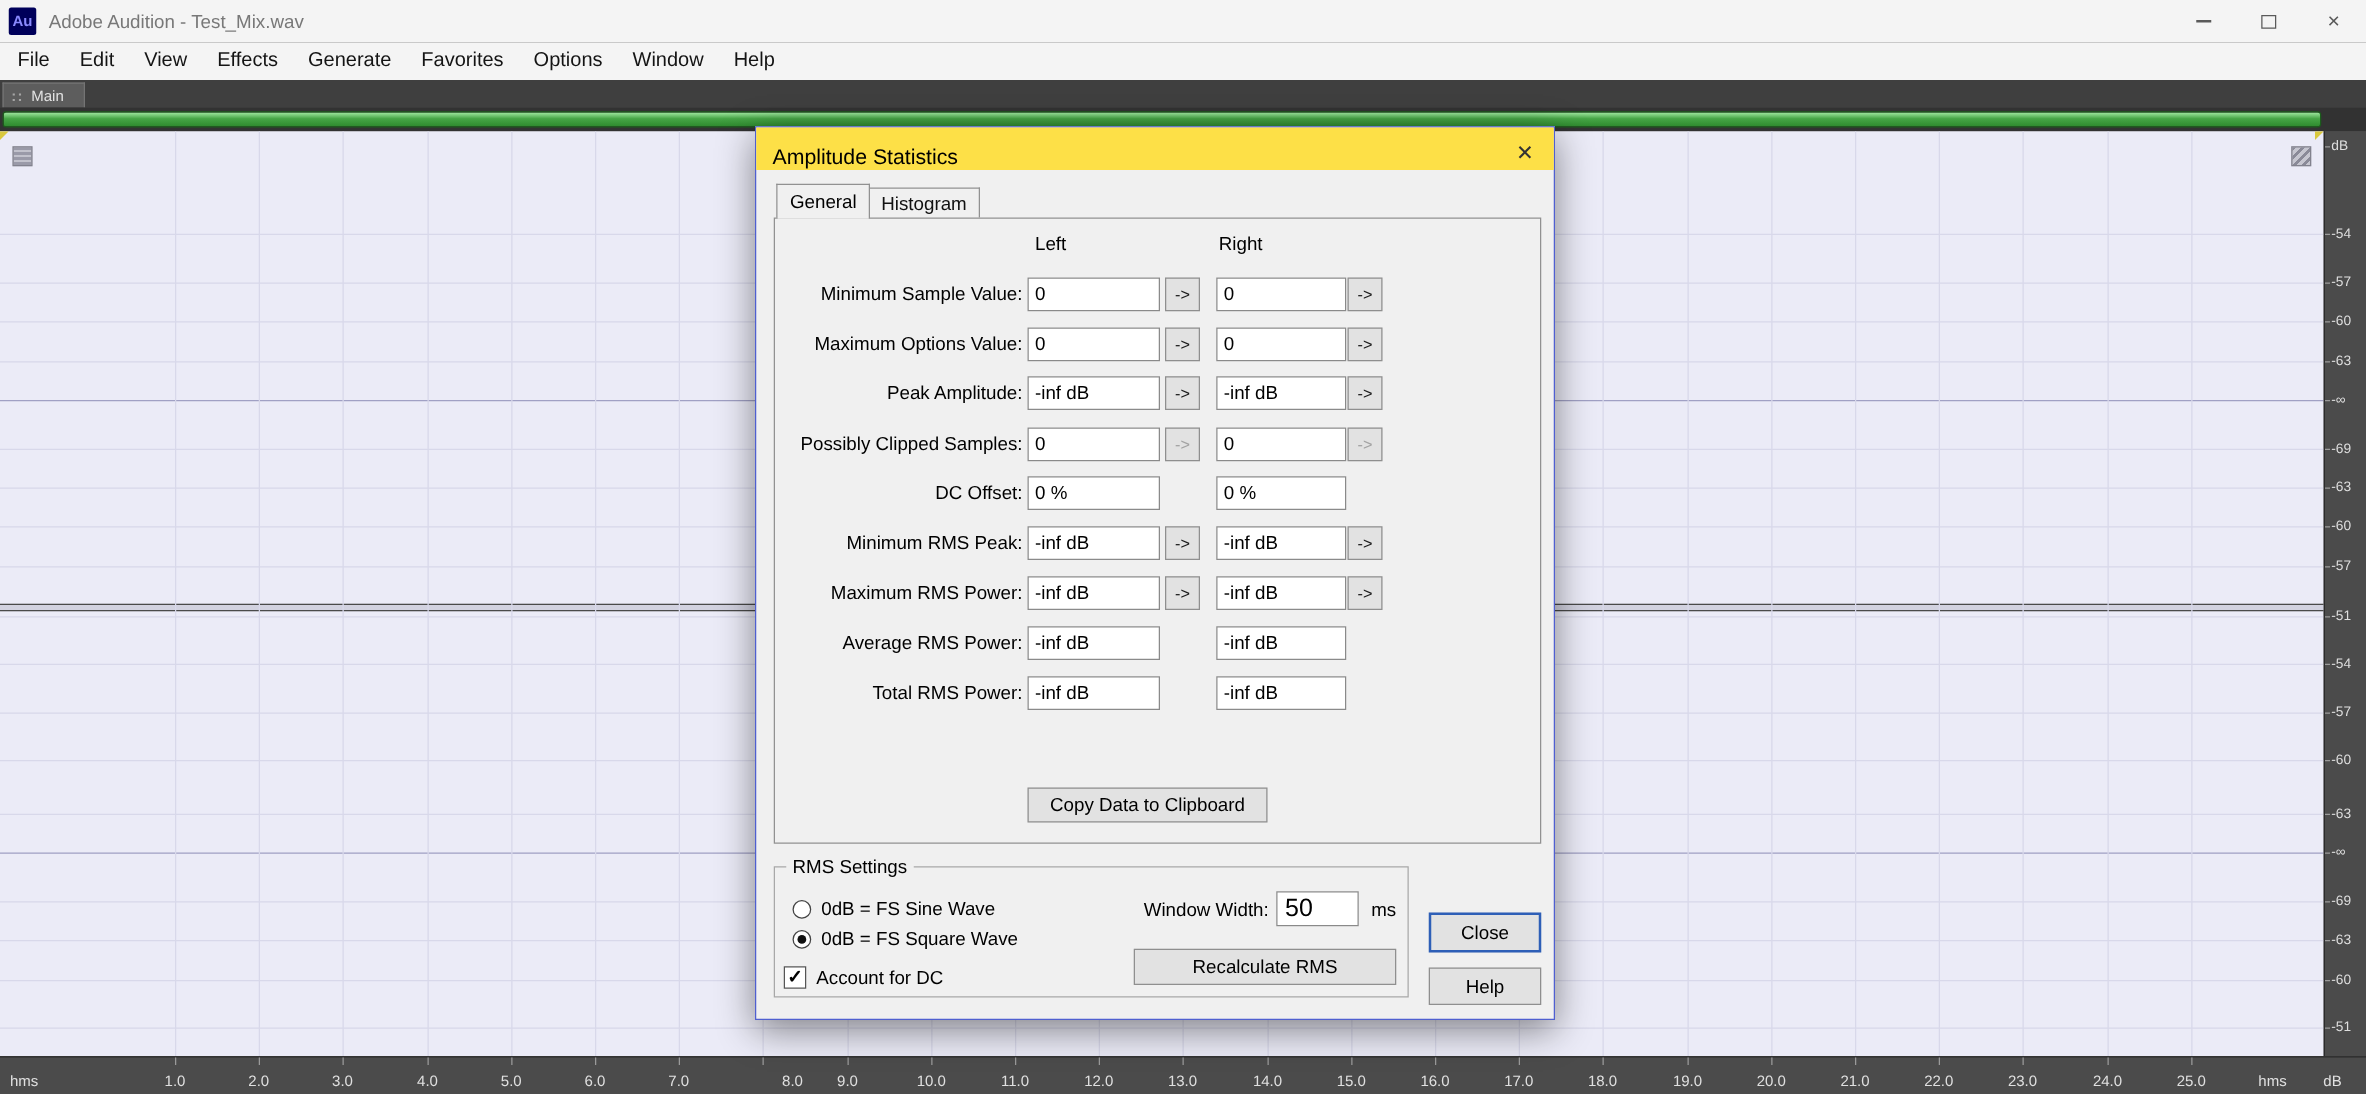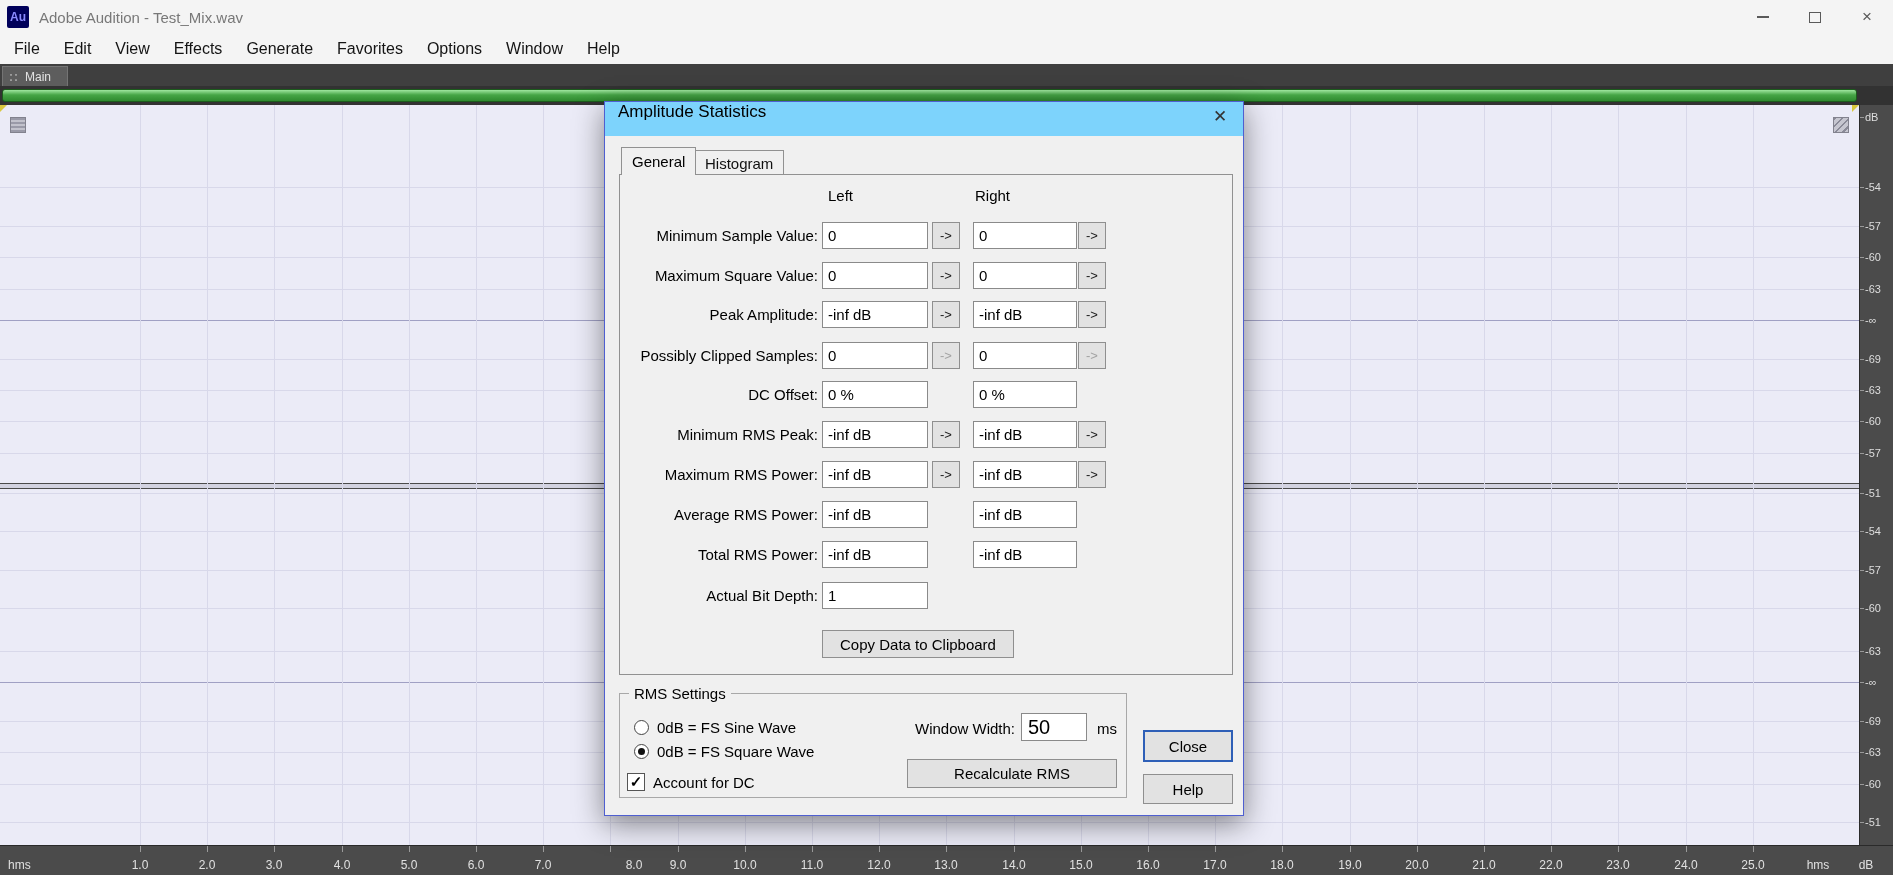--- a/index.html
+++ b/index.html
@@ -60,21 +60,21 @@
 
   #time-ruler { position:absolute; left:0; top:845px; width:1893px; height:30px; background:#4b4b4b;
                 border-top:1px solid #2a2a2a; }
   .t-label { position:absolute; top:12px; font-size:12px; color:#e0e0e0; transform:translateX(-50%);
              white-space:nowrap; }
   .t-tick  { position:absolute; top:0; width:1px; height:6px; background:#9a9a9a; }
 
   
   #dialog { position:absolute; left:604px; top:101px; width:640px; height:715px; background:#f0f0f0;
             border:1px solid #4f5fd0; box-shadow:0 8px 28px rgba(0,0,0,.45); font-size:15px; color:#000; }
-  #dlg-title-row { height:34px; background:#7dd3fc; display:flex; align-items:flex-start; }
+  #dlg-title-row { height:34px; background:#fde047; display:flex; align-items:flex-end; }
   #dlg-title { margin-left:13px; font-size:17px; color:#000; }
   #dlg-close { margin-left:auto; margin-right:8px; width:30px; height:28px; display:flex;
                align-items:center; justify-content:center; font-size:17px; color:#333; }
 
   .tab { position:absolute; background:#f0f0f0; border:1px solid #919191; display:flex;
          align-items:center; padding:0 10px; font-size:15px; }
   #tab-general   { left:16px; top:45px; height:28px; border-bottom:none; z-index:2; }
   #tab-histogram { left:89px; top:48px; height:25px; border-bottom:none; z-index:0; color:#111; }
 
   #tab-panel { position:absolute; left:14px; top:72px; width:614px; height:501px;
@@ -329,21 +329,21 @@
       <div class="col-head" id="head-right">Right</div>
       <div id="stat-rows">
           <div class="stat-row" style="top: 47px;">
             <div class="stat-label">Minimum Sample Value:</div>
             <div class="valuebox left-val">0</div>
             <div class="arrow-btn left-arrow">-&gt;</div>
             <div class="valuebox right-val">0</div>
             <div class="arrow-btn right-arrow">-&gt;</div>
           </div>
           <div class="stat-row" style="top: 87px;">
-            <div class="stat-label">Maximum Square Value:</div>
+            <div class="stat-label">Maximum Options Value:</div>
             <div class="valuebox left-val">0</div>
             <div class="arrow-btn left-arrow">-&gt;</div>
             <div class="valuebox right-val">0</div>
             <div class="arrow-btn right-arrow">-&gt;</div>
           </div>
           <div class="stat-row" style="top: 126px;">
             <div class="stat-label">Peak Amplitude:</div>
             <div class="valuebox left-val">-inf dB</div>
             <div class="arrow-btn left-arrow">-&gt;</div>
             <div class="valuebox right-val">-inf dB</div>
@@ -378,24 +378,20 @@
           <div class="stat-row" style="top: 326px;">
             <div class="stat-label">Average RMS Power:</div>
             <div class="valuebox left-val">-inf dB</div>
             <div class="valuebox right-val">-inf dB</div>
           </div>
           <div class="stat-row" style="top: 366px;">
             <div class="stat-label">Total RMS Power:</div>
             <div class="valuebox left-val">-inf dB</div>
             <div class="valuebox right-val">-inf dB</div>
           </div>
-          <div class="stat-row" style="top: 407px;">
-            <div class="stat-label">Actual Bit Depth:</div>
-            <div class="valuebox left-val">1</div>
-          </div>
         </div>
       <div class="btn" id="copy-btn">Copy Data to Clipboard</div>
     </div>
 
     <div id="rms-group"></div>
     <div id="rms-title">RMS Settings</div>
 
     <div class="radio" id="radio-sine"></div>
     <div class="radio-label" id="sine-label">0dB = FS Sine Wave</div>
     <div class="radio checked" id="radio-square"></div>

